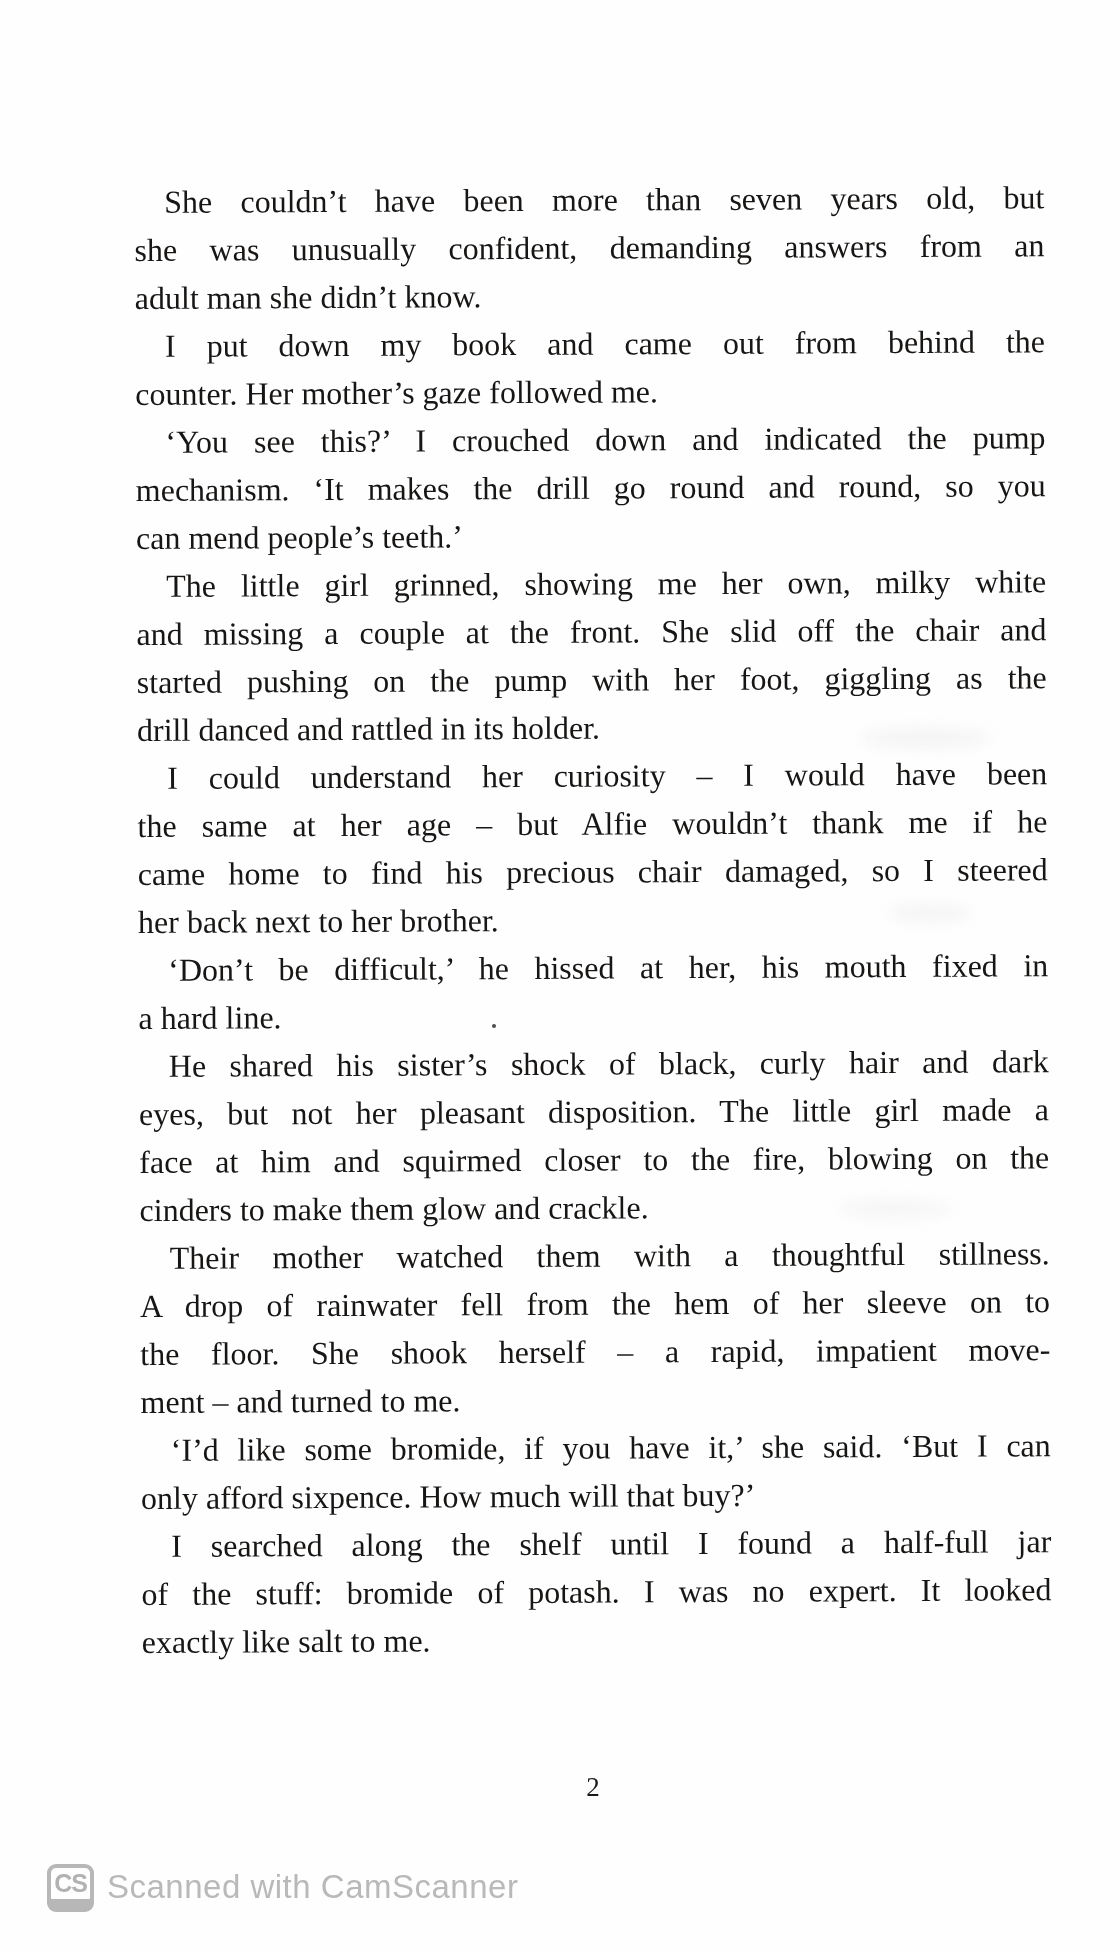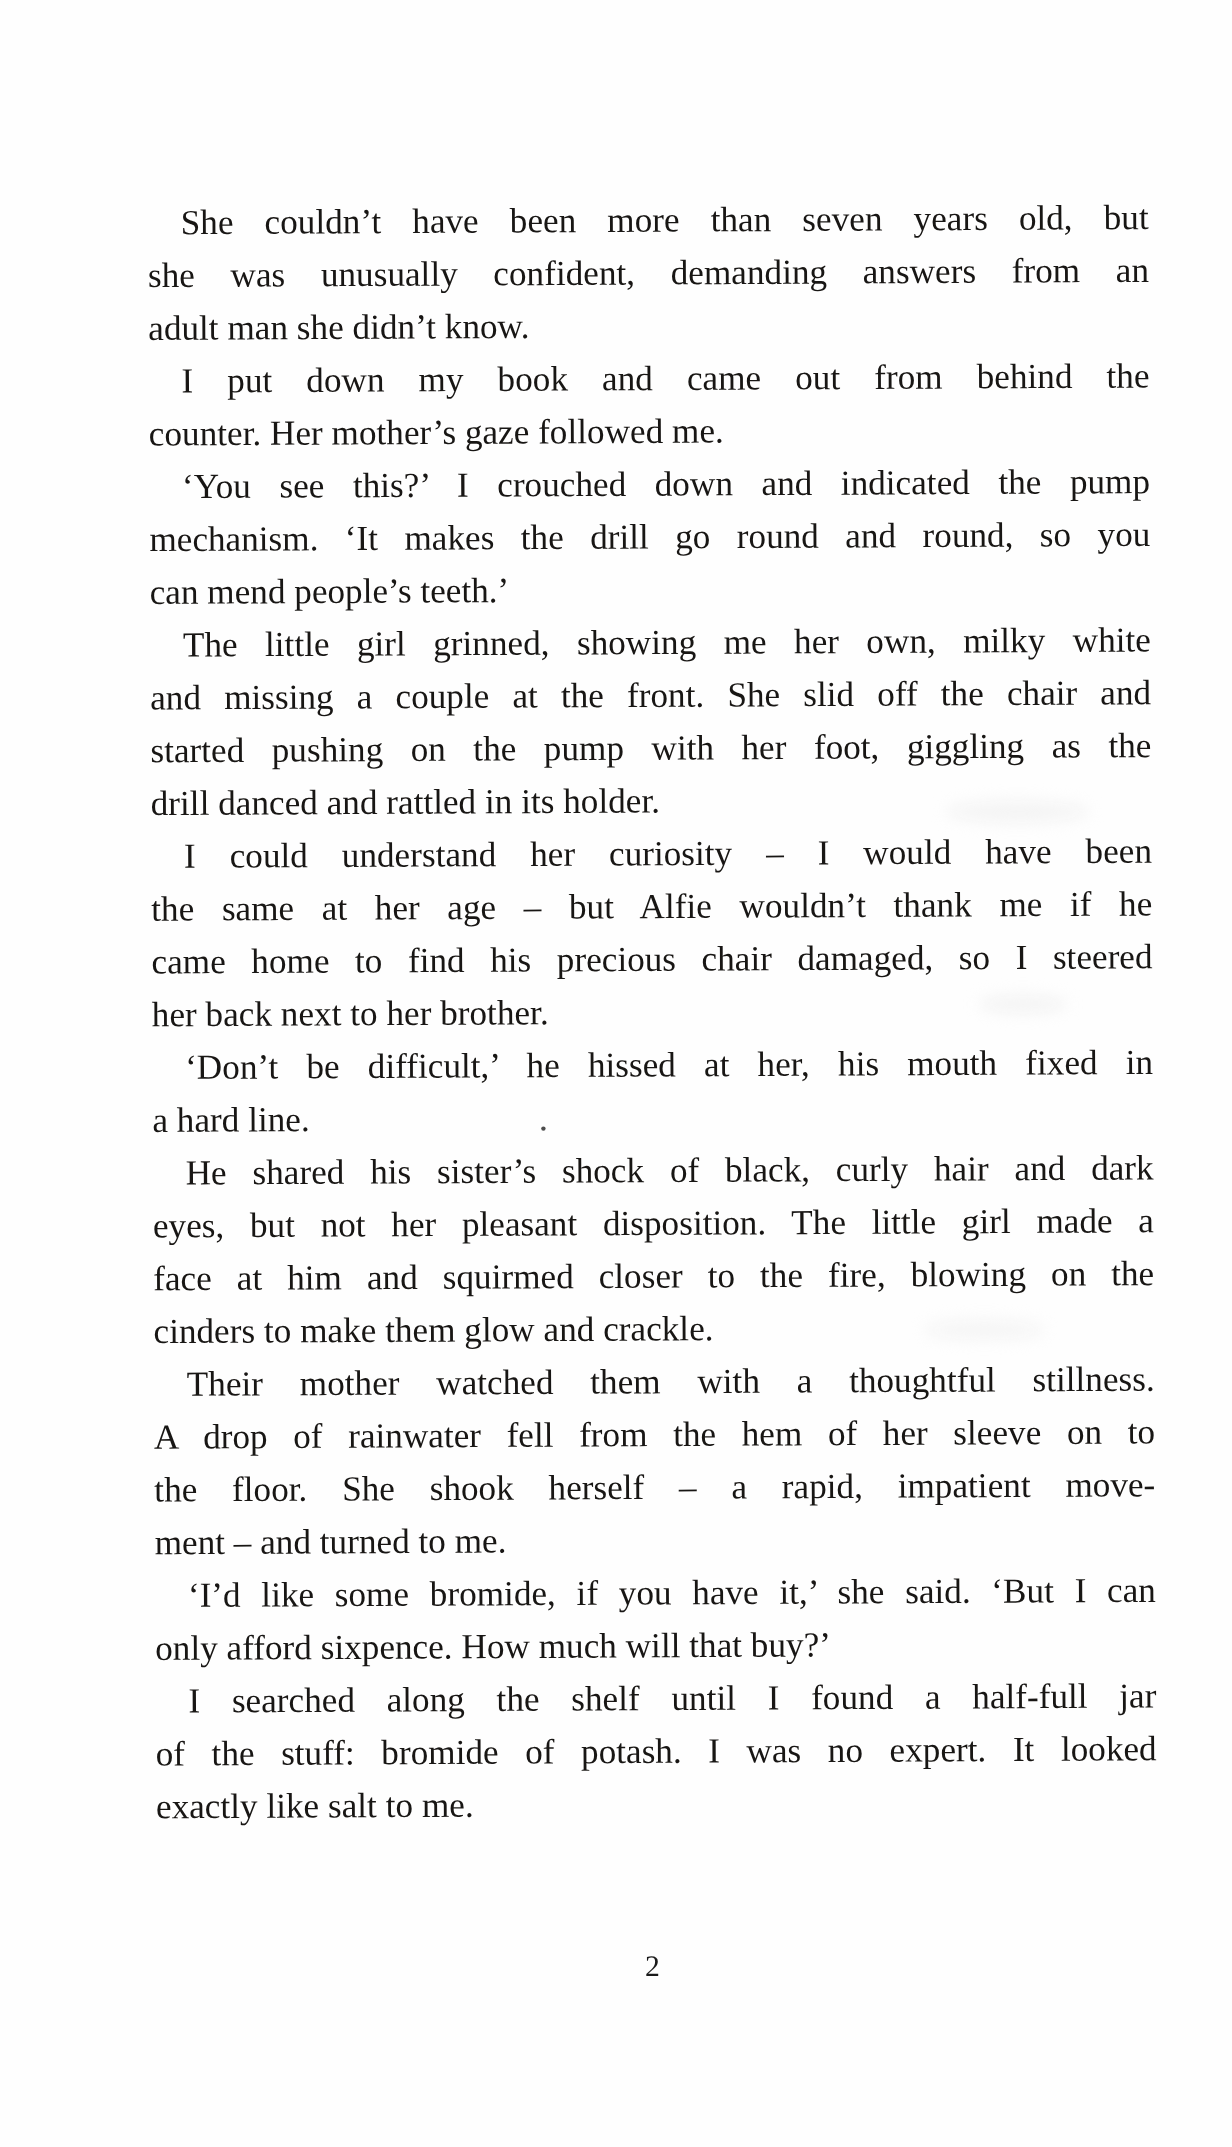--- a/index.html
+++ b/index.html
@@ -153,14 +153,20 @@
       <div class="line end">exactly like salt to me.</div>
     </div>
 
   <div class="ink-speck"></div>
   <div class="smudge smudge-1"></div>
   <div class="smudge smudge-2"></div>
   <div class="smudge smudge-3"></div>
 
   <div class="page-number">2</div>
 
+  <div class="footer">
+    <div class="cs-badge">
+      <div class="cs-badge-inner">CS</div>
+    </div>
+    <div class="footer-label">Scanned with CamScanner</div>
+  </div>
 
 </div>
 
 </body></html>

